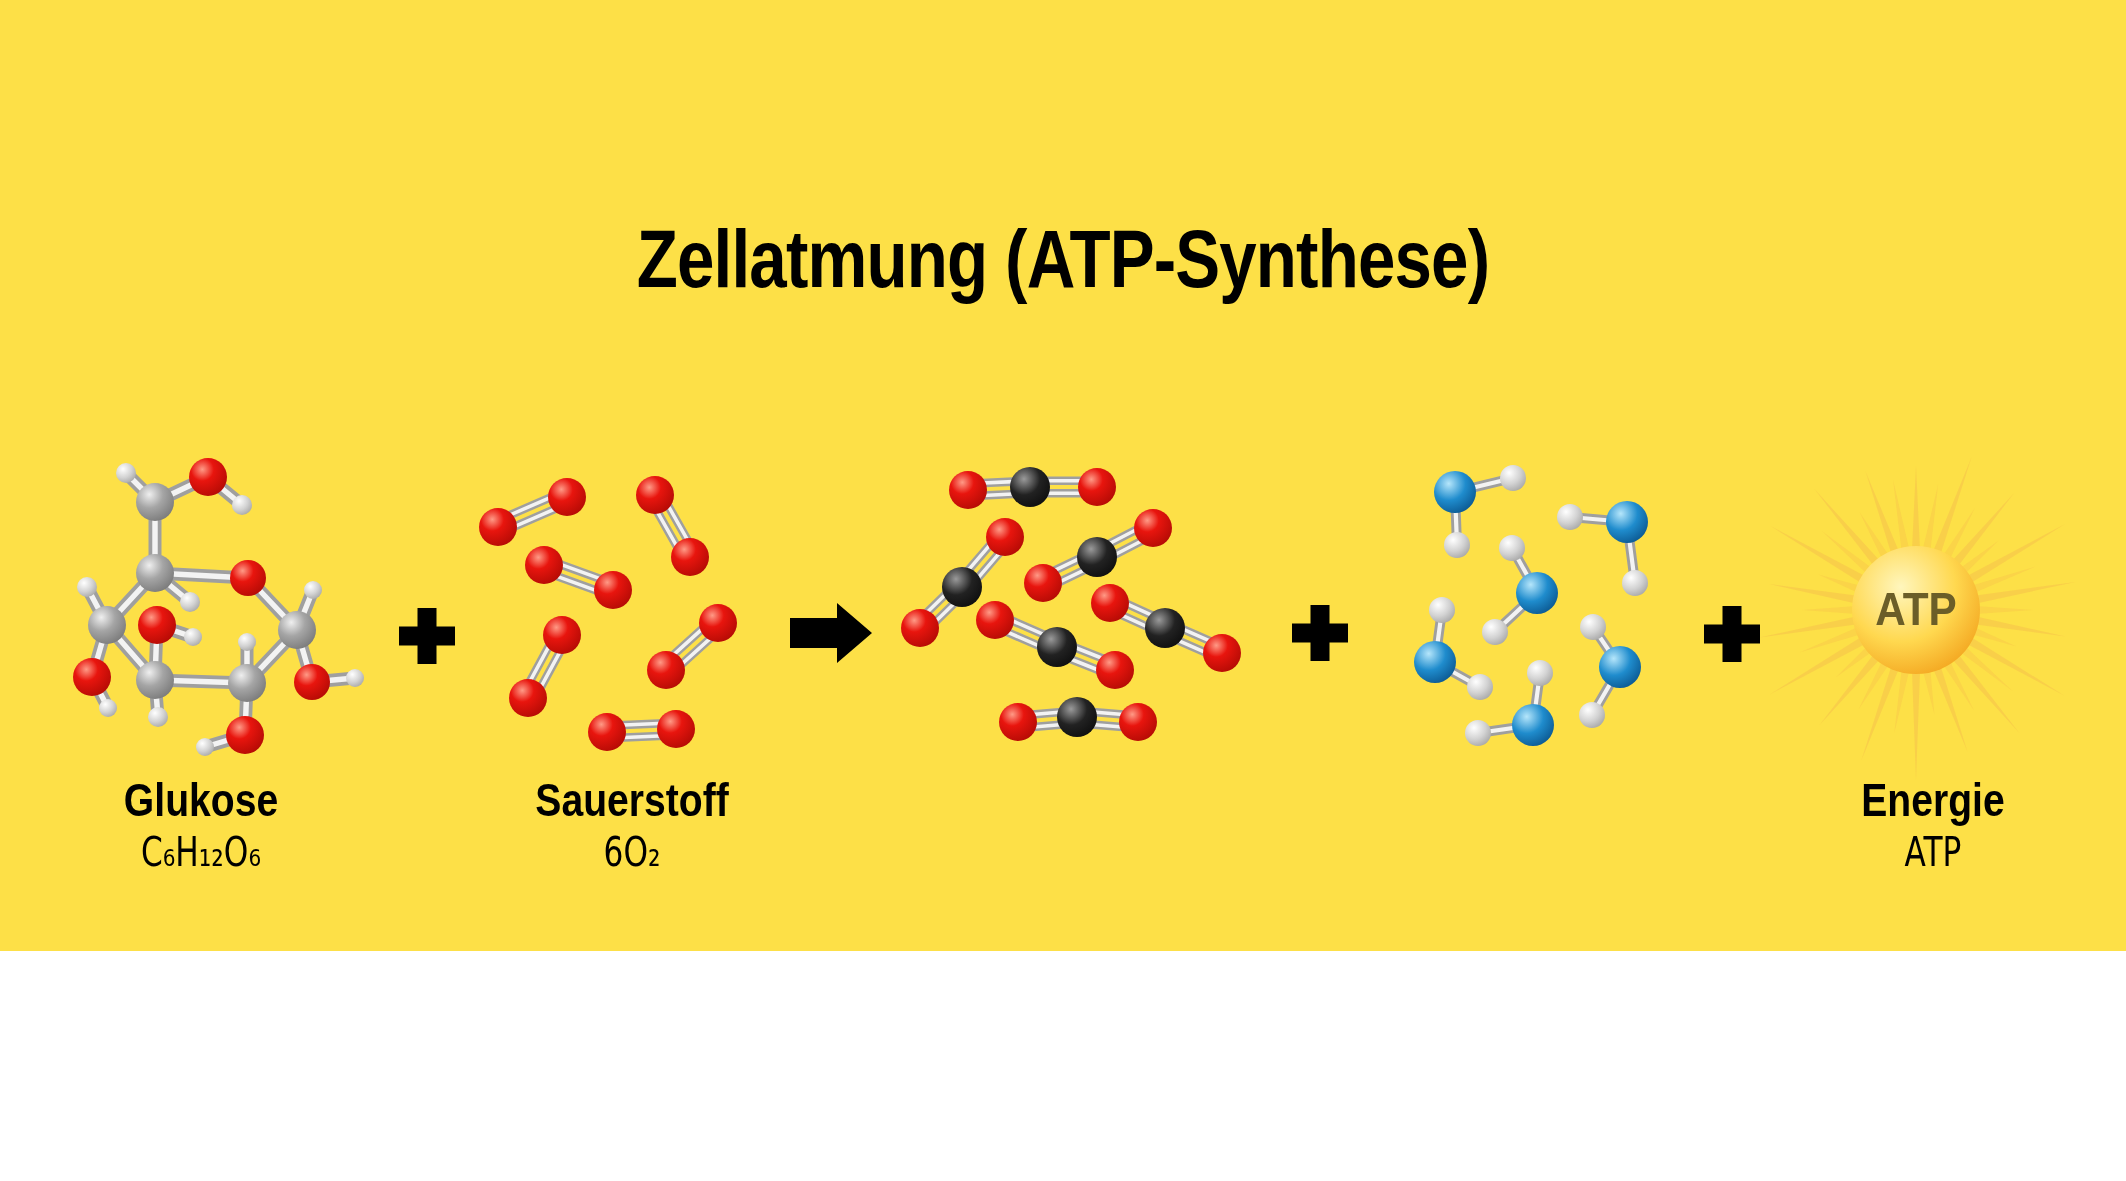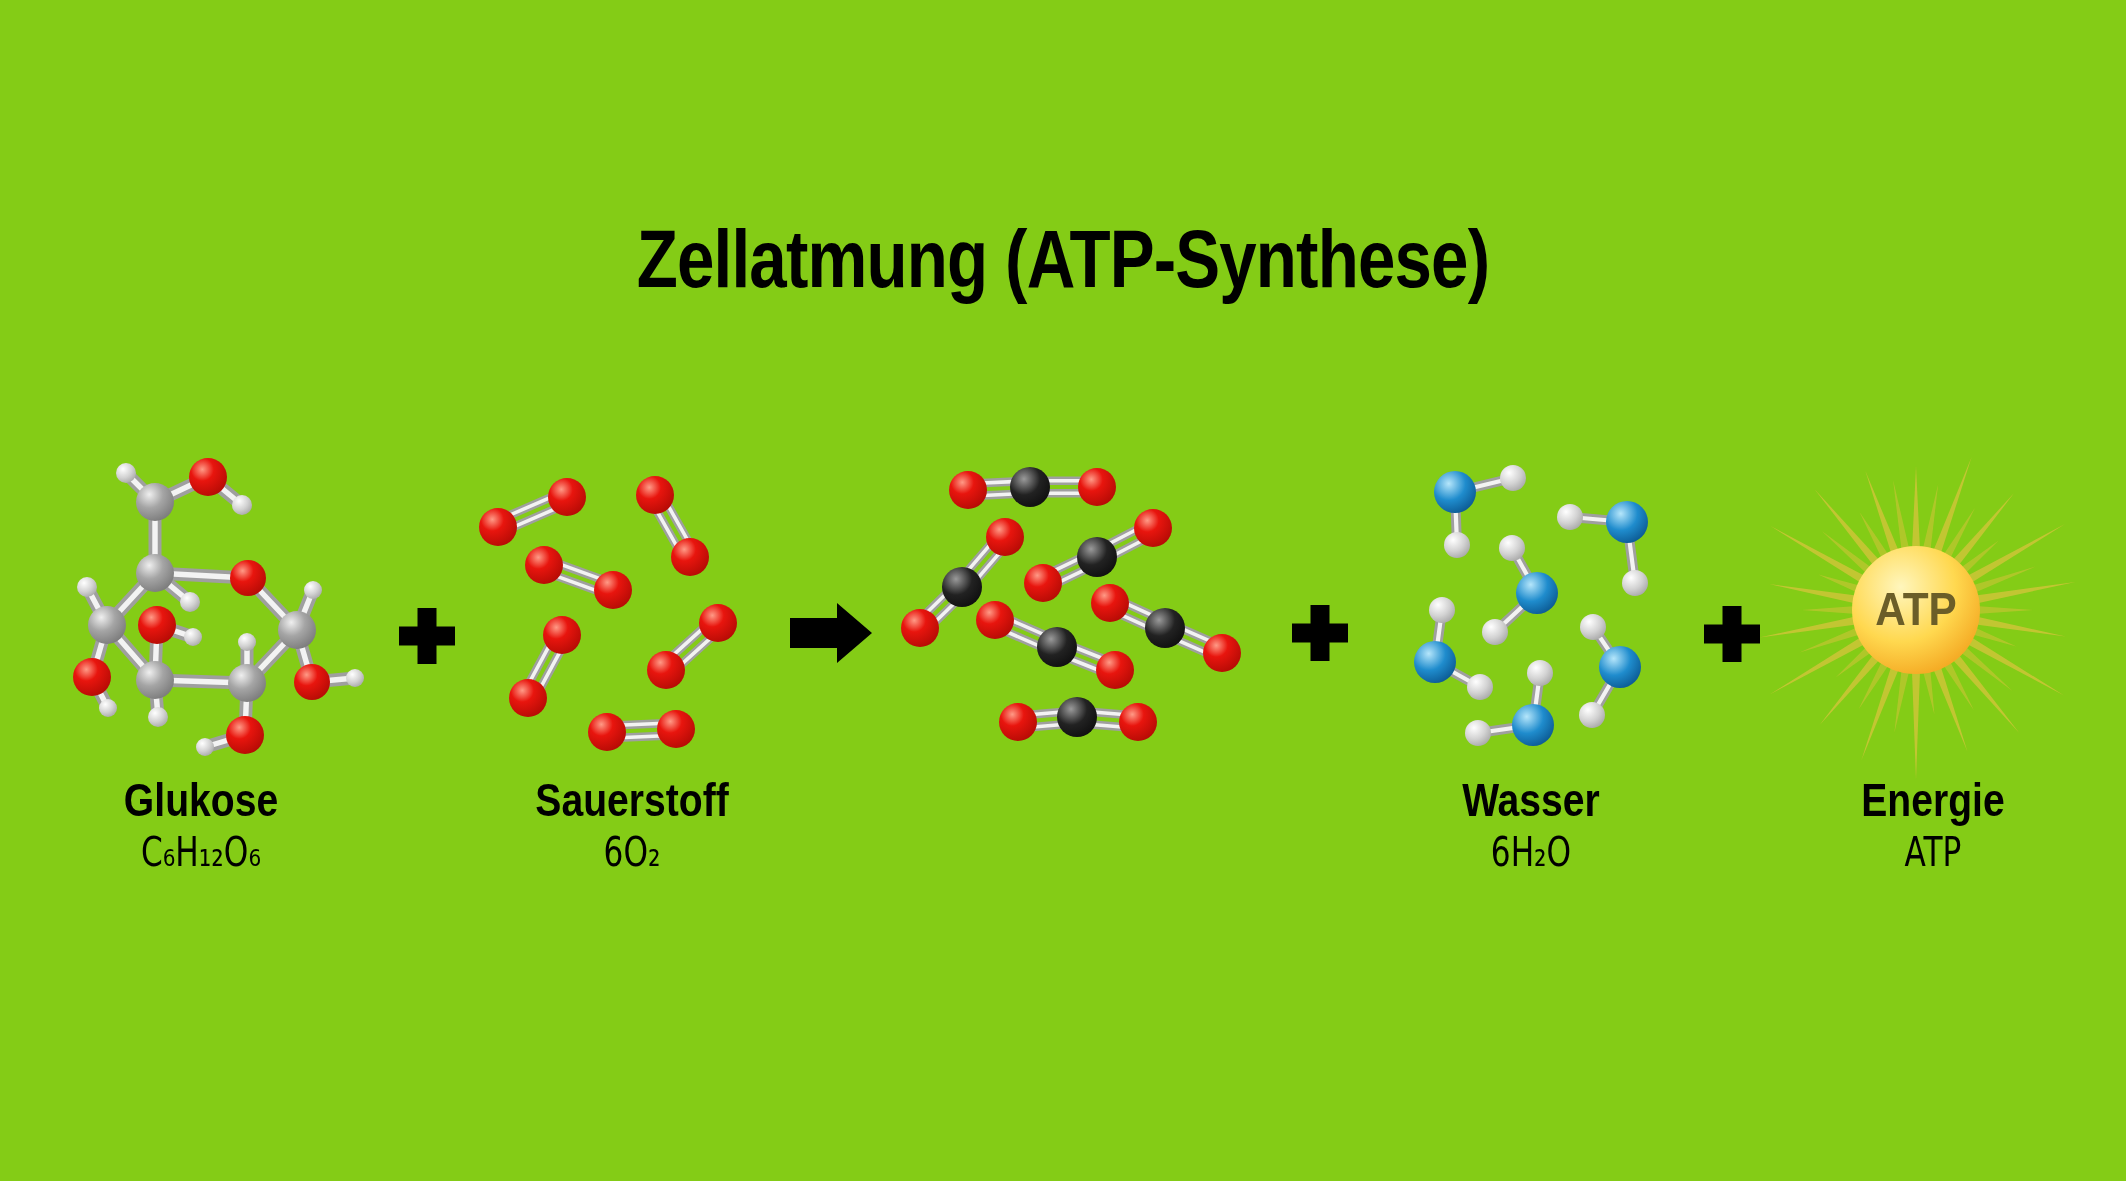--- a/index.html
+++ b/index.html
@@ -1,17 +1,17 @@
 <!DOCTYPE html>
 <html><head>
 <meta charset="utf-8">
 <style>
   html,body{margin:0;padding:0;background:#ffffff;}
   .stage{
-    position:relative;width:2126px;height:1181px;background:#84cc16;
+    position:relative;width:2126px;height:951px;background:#fde047;
     overflow:hidden;font-family:"Liberation Sans",sans-serif;color:#000;
   }
   .title{
     position:absolute;top:216px;left:0;width:100%;text-align:center;
     font-size:82px;font-weight:bold;letter-spacing:-1px;line-height:1.05;
     transform:scaleX(.82);color:#000;
   }
   #mol{position:absolute;left:0;top:0;}
   .label-block{position:absolute;top:776px;width:460px;text-align:center;}
   .species-name{
@@ -346,24 +346,20 @@
     <div class="species-name">Glukose</div>
     <div class="species-formula">C₆H₁₂O₆</div>
   </div>
 
   <div class="label-block" style="left:402px">
     <div class="species-name">Sauerstoff</div>
     <div class="species-formula">6O₂</div>
   </div>
 
 
-  <div class="label-block" style="left:1301px">
-    <div class="species-name">Wasser</div>
-    <div class="species-formula">6H₂O</div>
-  </div>
 
   <div class="label-block" style="left:1703px">
     <div class="species-name">Energie</div>
     <div class="species-formula">ATP</div>
   </div>
 
   <div class="sun-atp">ATP</div>
 
 </div>
 

